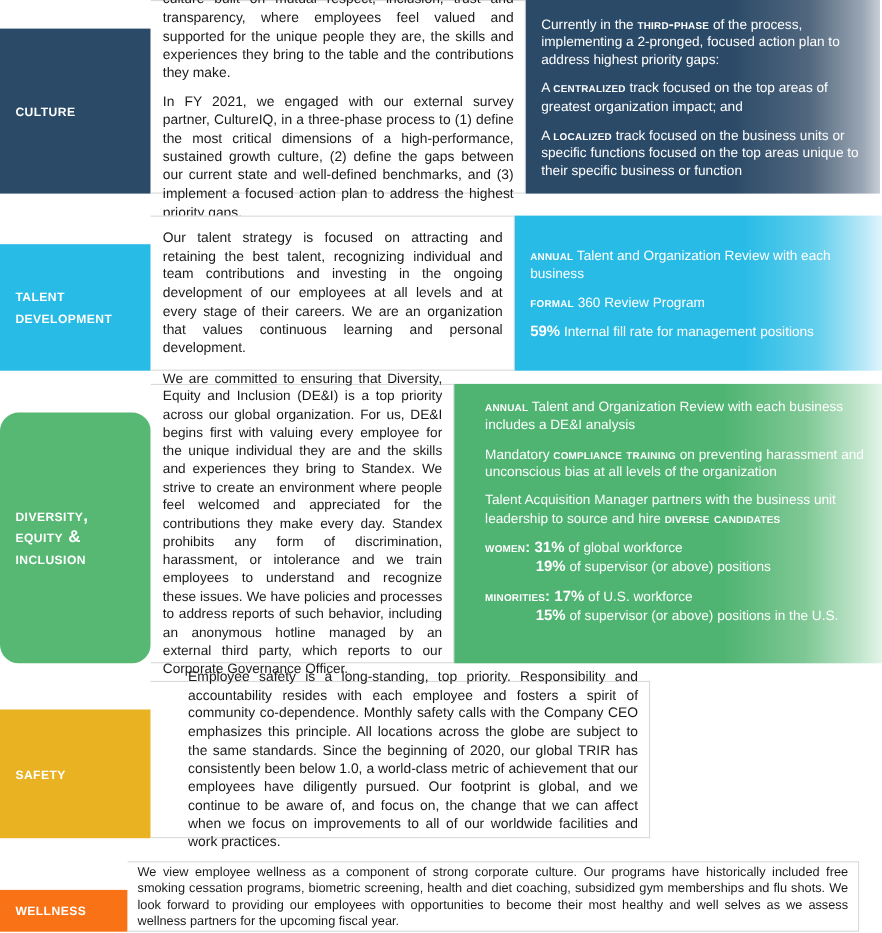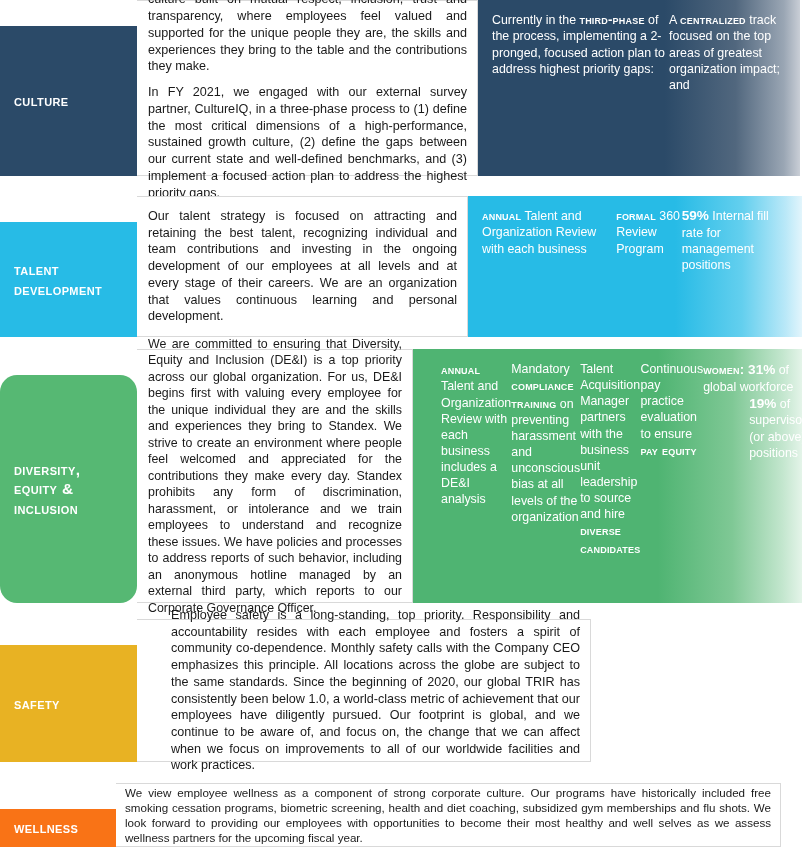--- a/index.html
+++ b/index.html
@@ -77,21 +77,21 @@
   .body-cell p:last-child { margin-bottom: 0; }
 
   
   .panel-cell {
     box-sizing: border-box;
     padding: 11px 14px 11px 14px;
     color: #ffffff;
     font-size: 12.4px;
     line-height: 1.3;
     display: flex;
-    flex-direction: row;
+    flex-direction: column;
     justify-content: center;
     flex: 0 0 auto;
   }
   .panel-cell .pitem { margin-bottom: 9px; }
   .panel-cell .pitem:last-child { margin-bottom: 0; }
   .k {
     font-weight: bold;
     font-variant: small-caps;
     text-transform: lowercase;
     font-size: 13.4px;
@@ -160,20 +160,23 @@
       <p>Standex is committed to creating and sustaining a culture built on mutual respect, inclusion, trust and transparency, where employees feel valued and supported for the unique people they are, the skills and experiences they bring to the table and the contributions they make.</p>
       <p>In FY 2021, we engaged with our external survey partner, CultureIQ, in a three-phase process to (1) define the most critical dimensions of a high-performance, sustained growth culture, (2) define the gaps between our current state and well-defined benchmarks, and (3) implement a focused action plan to address the highest priority gaps.</p>
     </div>
     <div class="panel-cell">
       <div class="pitem">
         <span>Currently in the </span><span class="k">Third-Phase</span><span> of the process, implementing a 2-pronged, focused action plan to address highest priority gaps:</span>
       </div>
       <div class="pitem">
         <span>A </span><span class="k">Centralized</span><span> track focused on the top areas of greatest organization impact; and</span>
       </div>
+      <div class="pitem">
+        <span>A </span><span class="k">Localized</span><span> track focused on the business units or specific functions focused on the top areas unique to their specific business or function</span>
+      </div>
     </div>
   </div>
 
   <div class="row" id="row-talent">
     <div class="label-cell">
       <div class="label-text">
         <div class="sc">Talent</div>
         <div class="sc">Development</div>
       </div>
     </div>
@@ -208,23 +211,20 @@
       <div class="pitem">
         <span class="k">Annual</span><span> Talent and Organization Review with each business includes a DE&amp;I analysis</span>
       </div>
       <div class="pitem">
         <span>Mandatory </span><span class="k">Compliance Training</span><span> on preventing harassment and unconscious bias at all levels of the organization</span>
       </div>
       <div class="pitem">
         <span>Talent Acquisition Manager partners with the business unit leadership to source and hire </span><span class="k">Diverse Candidates</span>
       </div>
       <div class="pitem">
-        <span>Continuous pay practice evaluation to ensure </span><br><span class="k">Pay Equity</span>
-      </div>
-      <div class="pitem">
         <span class="k">Women:</span><span class="kn"> 31%</span><span> of global workforce</span>
         <span class="indent"><span class="kn">19%</span><span> of supervisor (or above) positions</span></span>
       </div>
       <div class="pitem">
         <span class="k">Minorities:</span><span class="kn"> 17%</span><span> of U.S. workforce</span>
         <span class="indent"><span class="kn">15%</span><span> of supervisor (or above) positions in the U.S.</span></span>
       </div>
     </div>
   </div>
 

